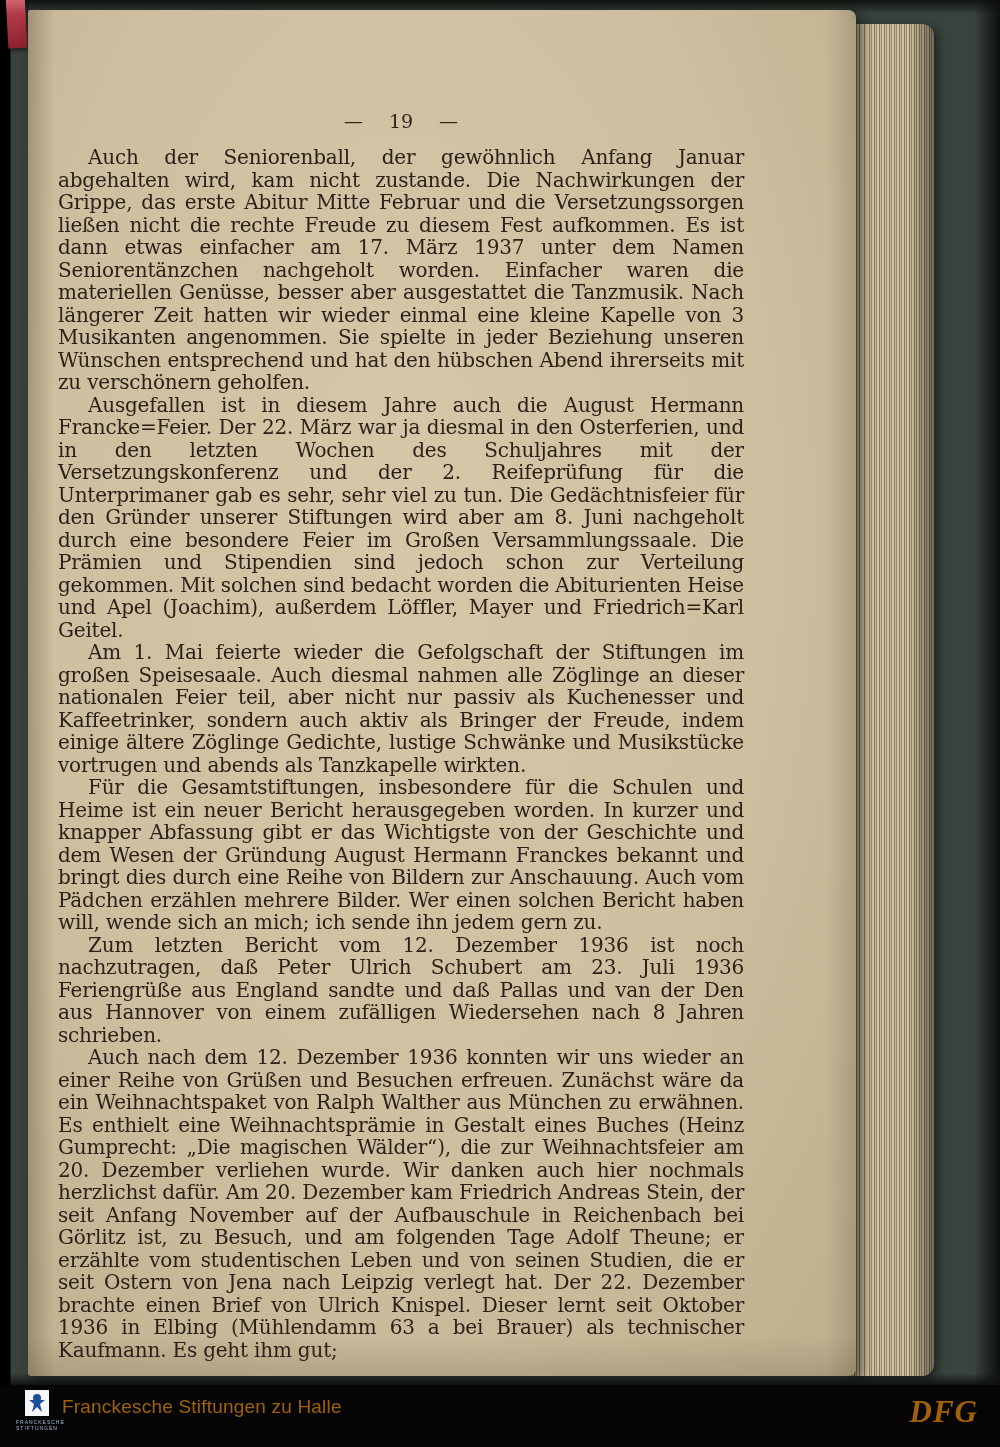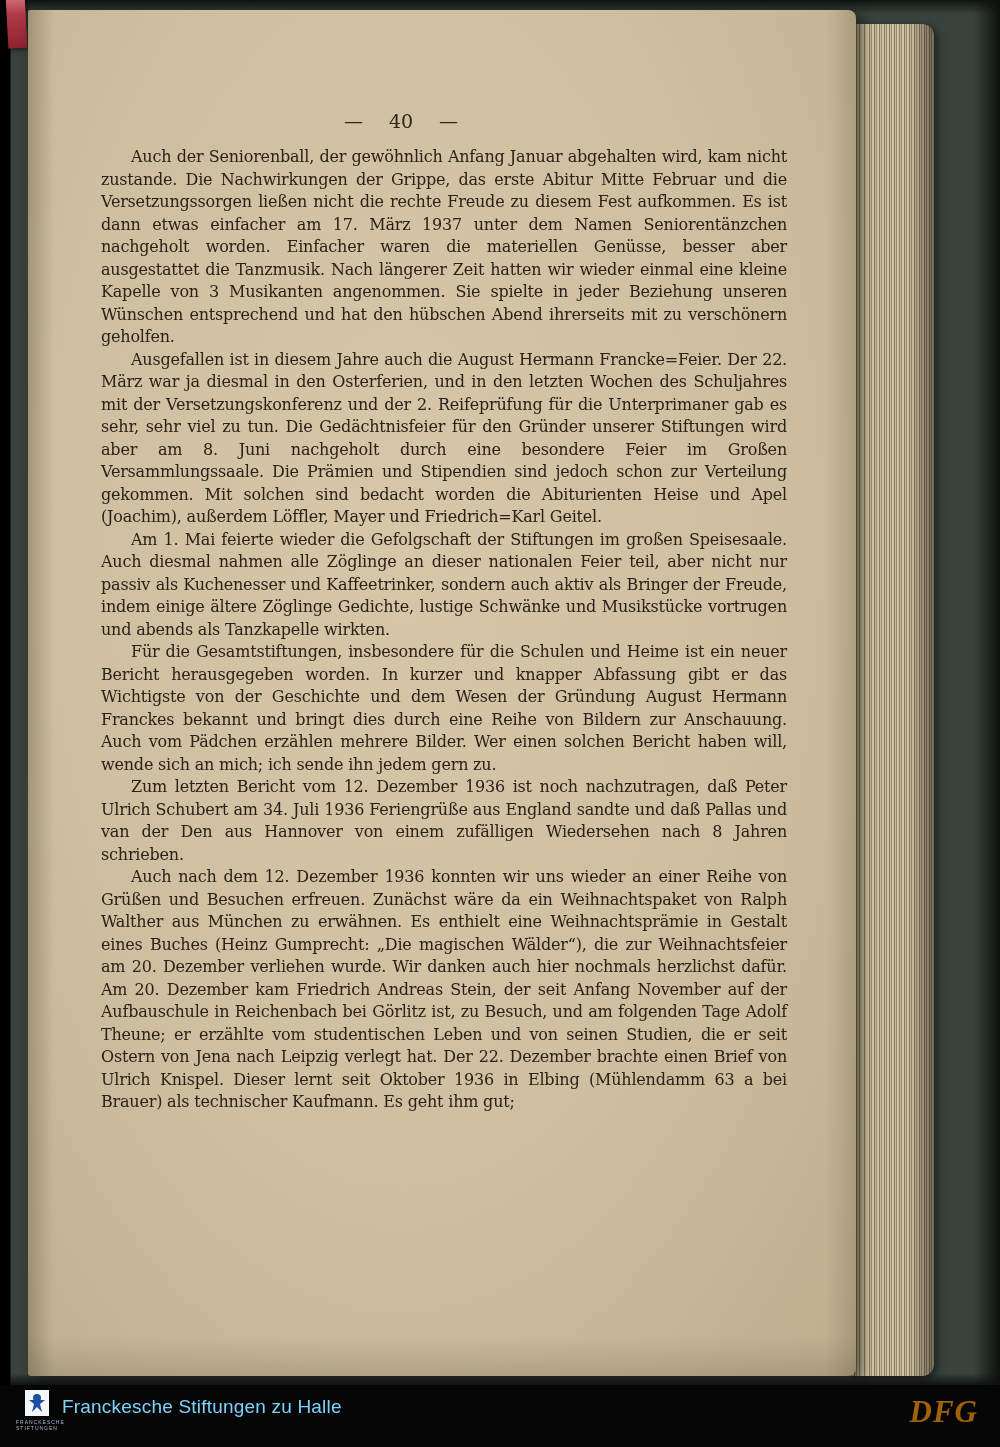--- a/index.html
+++ b/index.html
@@ -52,71 +52,71 @@
   .page-inner { padding:100px 0 0 30px; width:716px; }
 
   .page-number-row {
     width:686px; display:flex; justify-content:center; align-items:baseline;
     gap:26px; margin-bottom:14px;
     font-size:19px; color:#2d241a;
   }
 
   .text-block {
     width:686px; color:#2b2118;
-    font-size:16px; line-height:22.5px; letter-spacing:-0.2px;
-    text-align:justify; hyphens:auto;margin-left:43px;
+    font-size:20px; line-height:22.5px; letter-spacing:-0.2px;
+    text-align:justify; hyphens:auto;
   }
   .text-block p { text-indent:30px; }
 
   
   .footer {
     position:relative; width:1000px; height:62px; background:#050505;
     font-family:"Liberation Sans", sans-serif;
   }
   .f-logo { position:absolute; left:16px; top:5px; width:42px; text-align:center; }
   .f-logo-mark {
     width:24px; height:26px; margin:0 auto; background:#f4f6fa;
     display:flex; align-items:center; justify-content:center;
   }
   .f-logo-caption {
     margin-top:3px; font-size:5px; line-height:6px; letter-spacing:1px;
     color:#aebcd6; white-space:nowrap;
   }
   .f-title {
     position:absolute; left:62px; top:11px;
-    font-size:19px; color:#7dd3fc; letter-spacing:.2px;
+    font-size:19px; color:#a16207; letter-spacing:.2px;
   }
   .f-dfg {
     position:absolute; right:22px; top:9px;
     font-family:"Liberation Serif", serif; font-weight:700; font-style:italic;
     font-size:31px; letter-spacing:1px; color:#a16207;
   }
 </style>
 </head>
 <body>
 
 <div class="book">
   <div class="ribbon"></div>
   <div class="page-edges"></div>
 
   <div class="page">
     <div class="page-inner">
 
       <div class="page-number-row">
         <span>—</span>
-        <span>40</span>
+        <span>19</span>
         <span>—</span>
       </div>
 
       <div class="text-block" lang="de">
         <p>Auch der Seniorenball, der gewöhnlich Anfang Januar abgehalten wird, kam nicht zustande. Die Nachwirkungen der Grippe, das erste Abitur Mitte Februar und die Versetzungssorgen ließen nicht die rechte Freude zu diesem Fest aufkommen. Es ist dann etwas einfacher am 17. März 1937 unter dem Namen Seniorentänzchen nachgeholt worden. Einfacher waren die materiellen Genüsse, besser aber ausgestattet die Tanzmusik. Nach längerer Zeit hatten wir wieder einmal eine kleine Kapelle von 3 Musikanten angenommen. Sie spielte in jeder Beziehung unseren Wünschen entsprechend und hat den hübschen Abend ihrerseits mit zu verschönern geholfen.</p>
         <p>Ausgefallen ist in diesem Jahre auch die August Hermann Francke=Feier. Der 22. März war ja diesmal in den Osterferien, und in den letzten Wochen des Schuljahres mit der Versetzungskonferenz und der 2. Reifeprüfung für die Unterprimaner gab es sehr, sehr viel zu tun. Die Gedächtnisfeier für den Gründer unserer Stiftungen wird aber am 8. Juni nachgeholt durch eine besondere Feier im Großen Versammlungssaale. Die Prämien und Stipendien sind jedoch schon zur Verteilung gekommen. Mit solchen sind bedacht worden die Abiturienten Heise und Apel (Joachim), außerdem Löffler, Mayer und Friedrich=Karl Geitel.</p>
         <p>Am 1. Mai feierte wieder die Gefolgschaft der Stiftungen im großen Speisesaale. Auch diesmal nahmen alle Zöglinge an dieser nationalen Feier teil, aber nicht nur passiv als Kuchenesser und Kaffeetrinker, sondern auch aktiv als Bringer der Freude, indem einige ältere Zöglinge Gedichte, lustige Schwänke und Musikstücke vortrugen und abends als Tanzkapelle wirkten.</p>
         <p>Für die Gesamtstiftungen, insbesondere für die Schulen und Heime ist ein neuer Bericht herausgegeben worden. In kurzer und knapper Abfassung gibt er das Wichtigste von der Geschichte und dem Wesen der Gründung August Hermann Franckes bekannt und bringt dies durch eine Reihe von Bildern zur Anschauung. Auch vom Pädchen erzählen mehrere Bilder. Wer einen solchen Bericht haben will, wende sich an mich; ich sende ihn jedem gern zu.</p>
-        <p>Zum letzten Bericht vom 12. Dezember 1936 ist noch nachzutragen, daß Peter Ulrich Schubert am 34. Juli 1936 Feriengrüße aus England sandte und daß Pallas und van der Den aus Hannover von einem zufälligen Wiedersehen nach 8 Jahren schrieben.</p>
+        <p>Zum letzten Bericht vom 12. Dezember 1936 ist noch nachzutragen, daß Peter Ulrich Schubert am 23. Juli 1936 Feriengrüße aus England sandte und daß Pallas und van der Den aus Hannover von einem zufälligen Wiedersehen nach 8 Jahren schrieben.</p>
         <p>Auch nach dem 12. Dezember 1936 konnten wir uns wieder an einer Reihe von Grüßen und Besuchen erfreuen. Zunächst wäre da ein Weihnachtspaket von Ralph Walther aus München zu erwähnen. Es enthielt eine Weihnachtsprämie in Gestalt eines Buches (Heinz Gumprecht: „Die magischen Wälder“), die zur Weihnachtsfeier am 20. Dezember verliehen wurde. Wir danken auch hier nochmals herzlichst dafür. Am 20. Dezember kam Friedrich Andreas Stein, der seit Anfang November auf der Aufbauschule in Reichenbach bei Görlitz ist, zu Besuch, und am folgenden Tage Adolf Theune; er erzählte vom studentischen Leben und von seinen Studien, die er seit Ostern von Jena nach Leipzig verlegt hat. Der 22. Dezember brachte einen Brief von Ulrich Knispel. Dieser lernt seit Oktober 1936 in Elbing (Mühlendamm 63 a bei Brauer) als technischer Kaufmann. Es geht ihm gut;</p>
       </div>
 
     </div>
   </div>
 </div>
 
 <div class="footer">
   <div class="f-logo">
     <div class="f-logo-mark">

